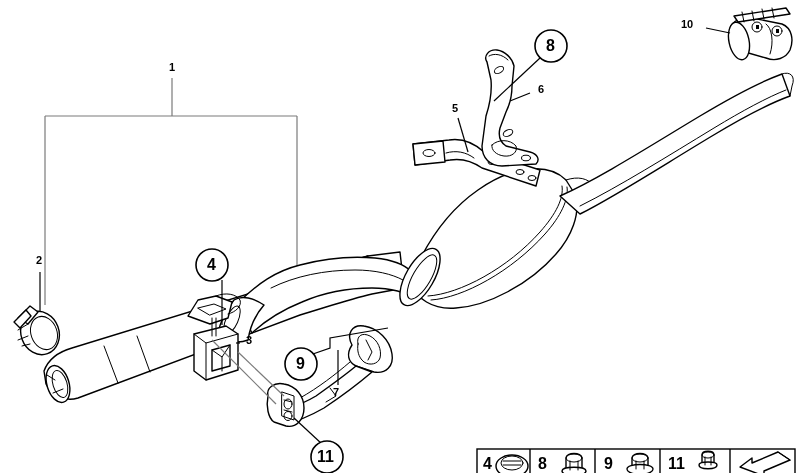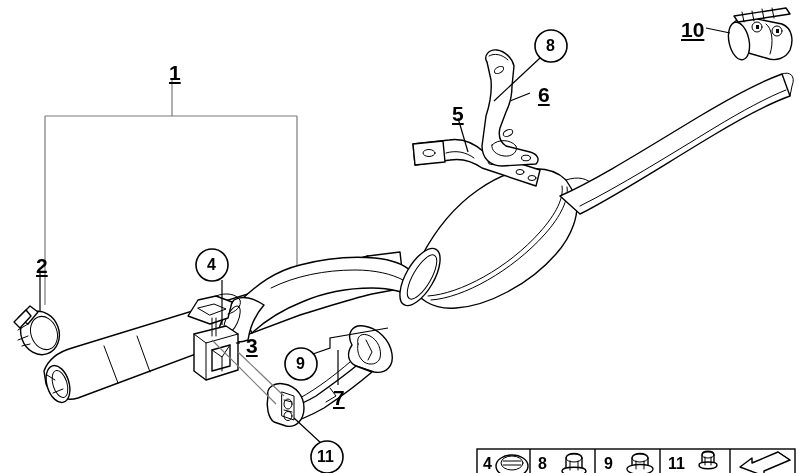--- a/index.html
+++ b/index.html
@@ -1,21 +1,21 @@
 <!DOCTYPE html>
 <html><head>
 <meta charset="utf-8">
 <style>
   html,body{margin:0;padding:0;background:#ffffff;}
   body{font-family:"Liberation Sans", sans-serif;}
   #stage{position:relative;width:799px;height:473px;background:#fff;overflow:hidden;}
   #stage svg{position:absolute;left:0;top:0;}
   .lbl{position:absolute;font-family:"Liberation Sans", sans-serif;font-weight:bold;
        color:#000;line-height:1;user-select:none;white-space:nowrap;}
-  .lbl-n{font-size:21px;text-decoration:underline;}
+  .lbl-n{font-size:11px;}
   .cir-n{font-size:16px;}
   .leg-n{font-size:16px;}
 </style>
 </head>
 <body>
 
 <div id="stage">
 
   <svg width="799" height="473" viewBox="0 0 799 473">
     <defs>

